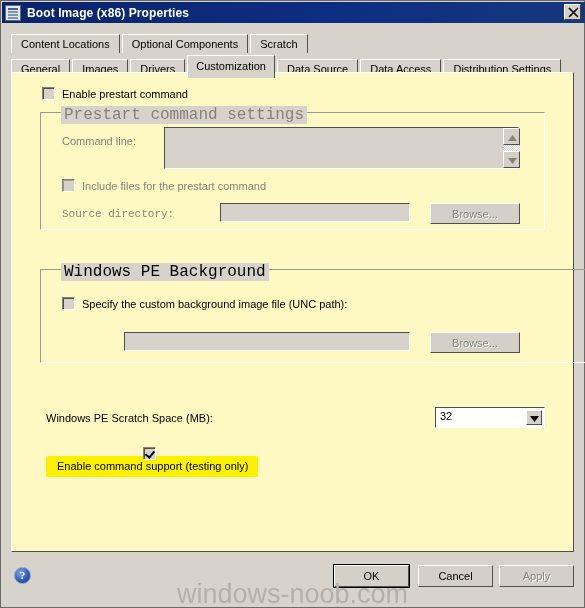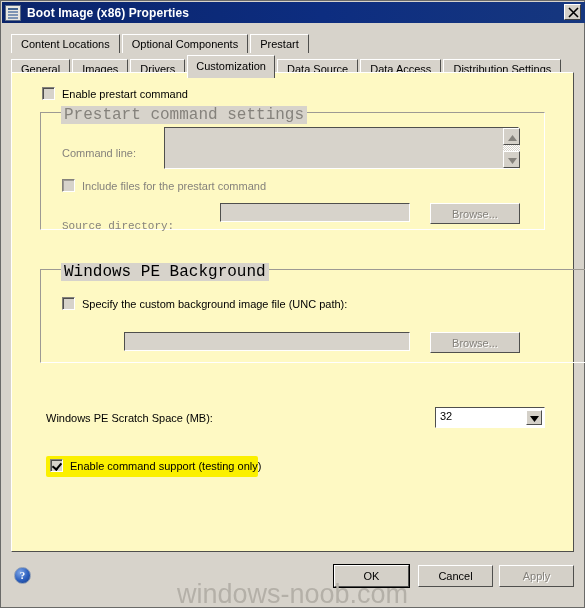--- a/index.html
+++ b/index.html
@@ -149,21 +149,21 @@
   }
   .group-label.disabled { color: #85827c; }
 
   
   .lbl {
     position: absolute;
     font-size: 11px;
     white-space: nowrap;
     color: #000000;
   }
-  .lbl.disabled { color: #85827c; margin-top: 12px; }
+  .lbl.disabled { color: #85827c; }
 
   
   .cbrow { position: absolute; display: flex; align-items: center; }
   .cbox {
     width: 13px; height: 13px;
     background: #d7d3cb;
     border-top: 1px solid #85827c;
     border-left: 1px solid #85827c;
     border-right: 1px solid #ffffff;
     border-bottom: 1px solid #ffffff;
@@ -332,21 +332,21 @@
       <svg width="11" height="11" viewBox="0 0 11 11">
         <path d="M1,1 L10,10 M10,1 L1,10" stroke="#000000" stroke-width="1.6" fill="none"></path>
       </svg>
     </div>
   </div>
 
   <div class="tabstrip">
     <div class="tabrow top">
       <div class="tab">Content Locations</div>
       <div class="tab">Optional Components</div>
-      <div class="tab">Prestart</div>
+      <div class="tab">Scratch</div>
     </div>
     <div class="tabrow bottom">
       <div class="tab">General</div>
       <div class="tab">Images</div>
       <div class="tab">Drivers</div>
       <div class="tab selected">Customization</div>
       <div class="tab">Data Source</div>
       <div class="tab">Data Access</div>
       <div class="tab">Distribution Settings</div>
     </div>
@@ -410,21 +410,21 @@
     <div class="combo" style="left:423px; top:334px; width:110px; height:21px;">
       <div class="combo-value">32</div>
       <div class="combo-arrow">
         <svg width="9" height="6" viewBox="0 0 9 6">
           <path d="M0,0 L9,0 L4.5,6 Z" fill="#000000"></path>
         </svg>
       </div>
     </div>
 
     <div class="highlight" style="left:34px; top:383px; width:212px; height:21px;"></div>
-    <div class="cbrow onhighlight" style="left:38px; top:386px;">
+    <div class="cbrow onhighlight" style="left:38px; top:374px;flex-direction:column;">
       <div class="cbox checked"></div>
       <div class="cblabel">Enable command support (testing only)</div>
     </div>
 
   </div>
 
   <div class="help-icon">
       <span>?</span>
     </div>
 

